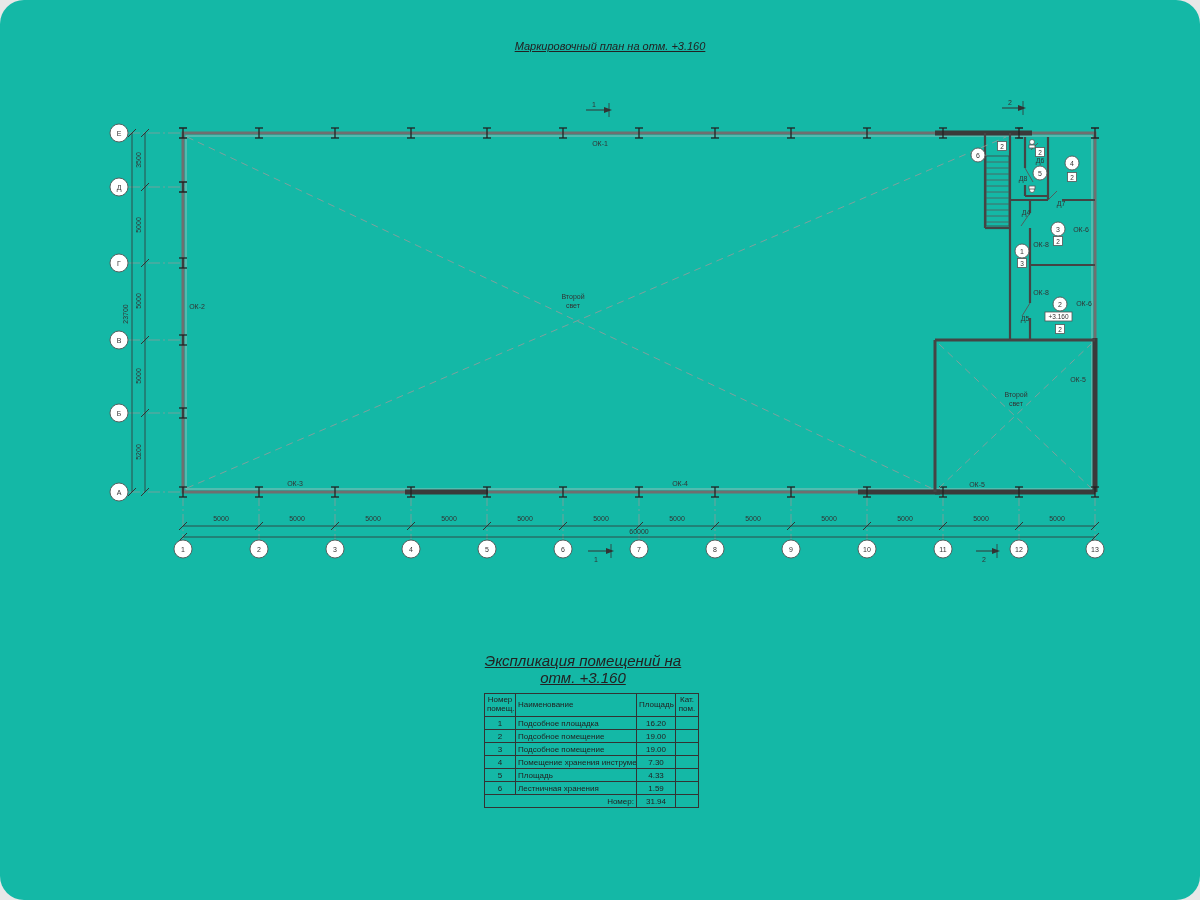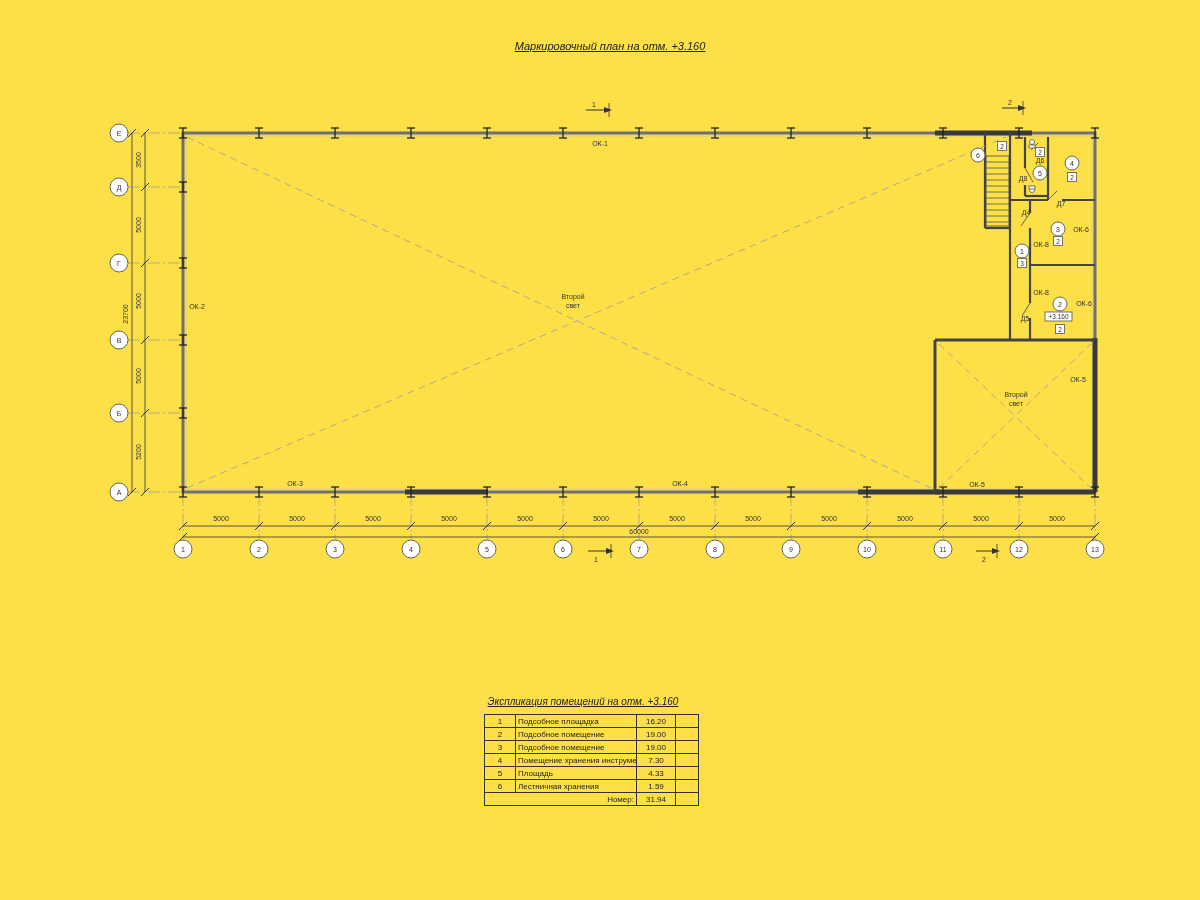--- a/index.html
+++ b/index.html
@@ -1,26 +1,26 @@
 <!DOCTYPE html>
 <html><head>
 <meta charset="utf-8">
 <style>
   html,body{margin:0;padding:0;background:#e8e8e8;}
-  #page{position:relative;width:1200px;height:900px;background:#fde047;overflow:hidden;
-        font-family:"Liberation Sans", sans-serif;color:#222;}
+  #page{position:relative;width:1200px;height:900px;background:#14b8a6;overflow:hidden;
+        font-family:"Liberation Sans", sans-serif;color:#222;border-radius:24px;}
   .title{position:absolute;left:400px;top:40px;width:420px;text-align:center;
          font-size:11px;font-style:italic;text-decoration:underline;color:#222;}
   svg{position:absolute;left:0;top:0;}
   svg text{font-family:"Liberation Sans", sans-serif;fill:#333;}
   .t7{font-size:7px;} .t6{font-size:6.5px;}
   
   #explic{position:absolute;left:484px;top:652px;width:198px;}
-  #explic .ttl{text-align:center;font-size:10px;font-style:italic;
-               text-decoration:underline;margin-bottom:7px;color:#222;margin-top:44px;}
+  #explic .ttl{text-align:center;font-size:15px;font-style:italic;
+               text-decoration:underline;margin-bottom:7px;color:#222;}
   table{border-collapse:collapse;width:196px;table-layout:fixed;}
   td,th{border:1px solid #333;font-size:8px;font-weight:normal;color:#222;
         padding:0 2px;height:12px;overflow:hidden;white-space:nowrap;}
   th{height:22px;text-align:center;white-space:normal;line-height:1.1;}
   .c-num{width:26px;text-align:center;}
   .c-name{width:116px;text-align:left;}
   .c-area{width:34px;text-align:center;}
   .c-cat{width:18px;text-align:center;}
   .tot-lbl{text-align:right;}
 </style>
@@ -352,20 +352,26 @@
         <line x1="997" y1="544" x2="997" y2="558" stroke-width="0.8"></line>
         <text x="984" y="562" text-anchor="middle" stroke="none">2</text>
       </g>
     </g>
   </svg>
 
   <div id="explic">
     <div class="ttl">Экспликация помещений на отм. +3.160</div>
     <table>
       <tbody>
+          <tr>
+        <th class="c-num">Номер помещ.</th>
+        <th class="c-name">Наименование</th>
+        <th class="c-area">Площадь</th>
+        <th class="c-cat">Кат. пом.</th>
+      </tr>
       <tr>
         <td class="c-num">1</td>
         <td class="c-name">Подсобное площадка</td>
         <td class="c-area">16.20</td>
         <td class="c-cat"></td>
       </tr>
       <tr>
         <td class="c-num">2</td>
         <td class="c-name">Подсобное помещение</td>
         <td class="c-area">19.00</td>

